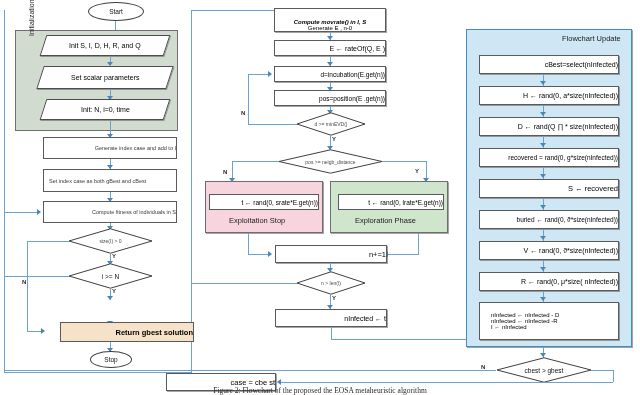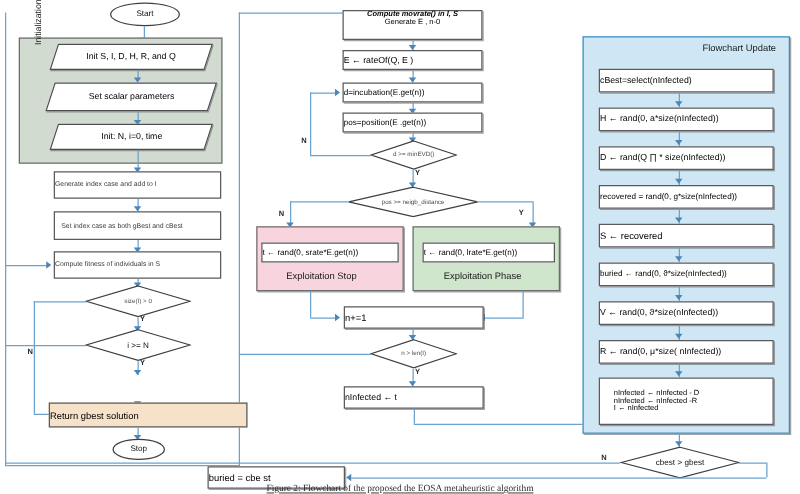--- a/index.html
+++ b/index.html
@@ -43,21 +43,21 @@
   .ar.down{border-left:3px solid transparent;border-right:3px solid transparent;border-top:4px solid #4a86b8;}
   .ar.right{border-top:3px solid transparent;border-bottom:3px solid transparent;border-left:4px solid #4a86b8;}
   .ar.left{border-top:3px solid transparent;border-bottom:3px solid transparent;border-right:4px solid #4a86b8;}
 
   .yn{position:absolute;font-size:6px;color:#2b2b2b;font-weight:bold;}
 
   .caption{position:absolute;left:0;width:640px;text-align:center;
            font-family:"Liberation Serif",serif;font-size:7.5px;color:#2a2a2a;}
 
   .boxed{position:absolute;box-sizing:border-box;border:1px solid #5a5a5c;background:#fff;
-         display:flex;align-items:center;justify-content:flex-start;font-size:7px;text-align:center;}
+         display:flex;align-items:center;justify-content:flex-end;font-size:7px;text-align:center;}
   .shadow{box-shadow:1px 1px 0 rgba(90,90,92,.55);}
   .ret{background:#f6e2c8;}
   .mlines{display:block;}
 </style>
 </head>
 <body>
 
 <div id="page">
   <div class="fc">
 
@@ -140,21 +140,21 @@
     <div class="ln lnv" style="left:110px;top:289px;height:11px;"></div>
     <div class="ar down" style="left:107px;top:296px;"></div>
 
     <div class="ln lnh" style="left:4px;top:276px;width:65px;"></div>
     <div class="ln lnh" style="left:4px;top:212px;width:34px;"></div>
     <div class="ar right" style="left:37px;top:209px;"></div>
 
     <div class="ln lnv" style="left:110px;top:321px;height:6px;"></div>
     <div class="ar down" style="left:107px;top:321px;"></div>
 
-    <div class="boxed ret" style="left:39px;top:322px;width:159px;height:20px;font-size:7.5px;">
+    <div class="boxed ret" style="left:60px;top:322px;width:134px;height:20px;font-size:7.5px;font-weight:bold;">
       <span>Return gbest solution</span>
     </div>
     <div class="ln lnv" style="left:110px;top:342px;height:9px;"></div>
     <div class="ar down" style="left:107px;top:348px;"></div>
 
     <div class="term" style="left:90px;top:351px;width:42px;height:17px;">
       <span>Stop</span>
     </div>
 
     <div class="ln lnv" style="left:330px;top:10px;height:8px;"></div>
@@ -222,21 +222,21 @@
     <div class="group exploit shadow" style="left:205px;top:181px;width:118px;height:52px;"></div>
     <div class="boxed" style="left:209px;top:194px;width:110px;height:16px;font-size:6.5px;">
       <span>t ← rand(0, srate*E.get(n))</span>
     </div>
     <div class="glabel" style="left:229px;top:216px;font-size:7.5px;">Exploitation Stop</div>
 
     <div class="group explore shadow" style="left:330px;top:181px;width:118px;height:52px;"></div>
     <div class="boxed" style="left:338px;top:194px;width:106px;height:16px;font-size:6.5px;">
       <span>t ← rand(0, lrate*E.get(n))</span>
     </div>
-    <div class="glabel" style="left:355px;top:216px;font-size:7.5px;">Exploitation Phase</div>
+    <div class="glabel" style="left:355px;top:216px;font-size:7.5px;">Exploration Phase</div>
 
     <div class="ln lnv" style="left:248px;top:233px;height:21px;"></div>
     <div class="ln lnh" style="left:248px;top:254px;width:22px;"></div>
     <div class="ar right" style="left:268px;top:251px;"></div>
 
     <div class="ln lnv" style="left:418px;top:233px;height:21px;"></div>
     <div class="ln lnh" style="left:387px;top:254px;width:32px;"></div>
     <div class="ar left" style="left:384px;top:251px;"></div>
 
     <div class="boxed shadow" style="left:275px;top:245px;width:112px;height:18px;font-size:7.5px;">
@@ -339,19 +339,19 @@
     <div class="ln lnh" style="left:4px;top:370px;width:492px;"></div>
     <div class="yn" style="left:481px;top:364px;">N</div>
 
     <div class="ln lnh" style="left:591px;top:370px;width:22px;"></div>
     <div class="ln lnv" style="left:613px;top:370px;height:12px;"></div>
     <div class="ln lnh" style="left:281px;top:382px;width:332px;"></div>
     <div class="ar left" style="left:277px;top:379px;"></div>
     <div class="yn" style="left:268px;top:378px;">Y</div>
 
     <div class="boxed shadow" style="left:166px;top:373px;width:110px;height:18px;font-size:7.5px;">
-      <span>buried = cbe st</span>
-    </div>
-
-    <div class="caption" style="top:386px;text-decoration:underline;">Figure 2: Flowchart of the proposed the EOSA metaheuristic algorithm</div>
+      <span>case = cbe st</span>
+    </div>
+
+    <div class="caption" style="top:386px;">Figure 2: Flowchart of the proposed the EOSA metaheuristic algorithm</div>
 
   </div>
 </div>
 
 </body></html>

